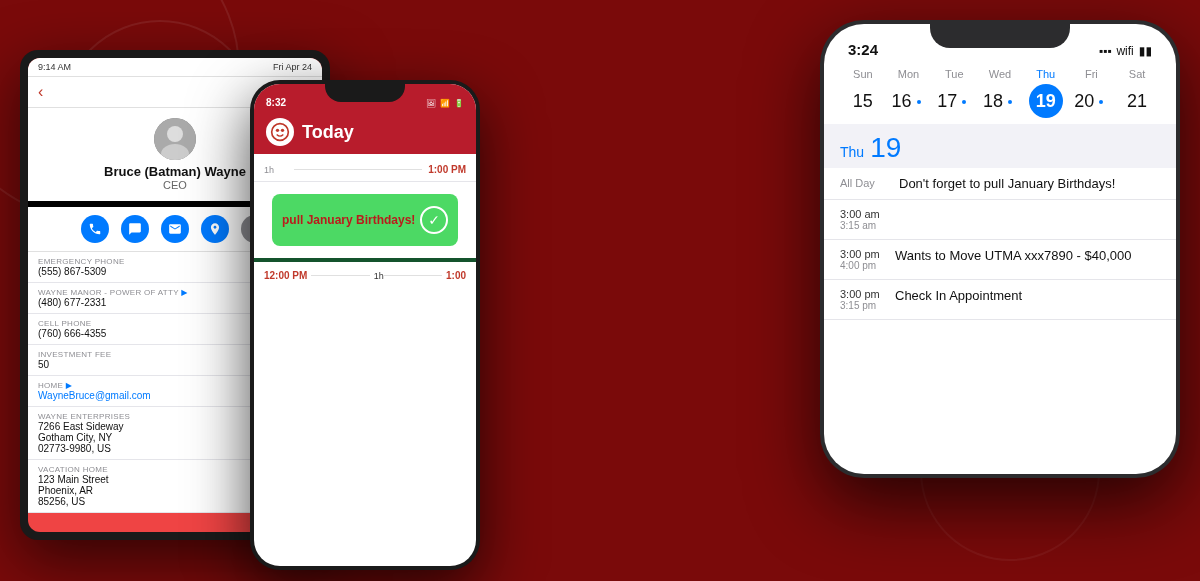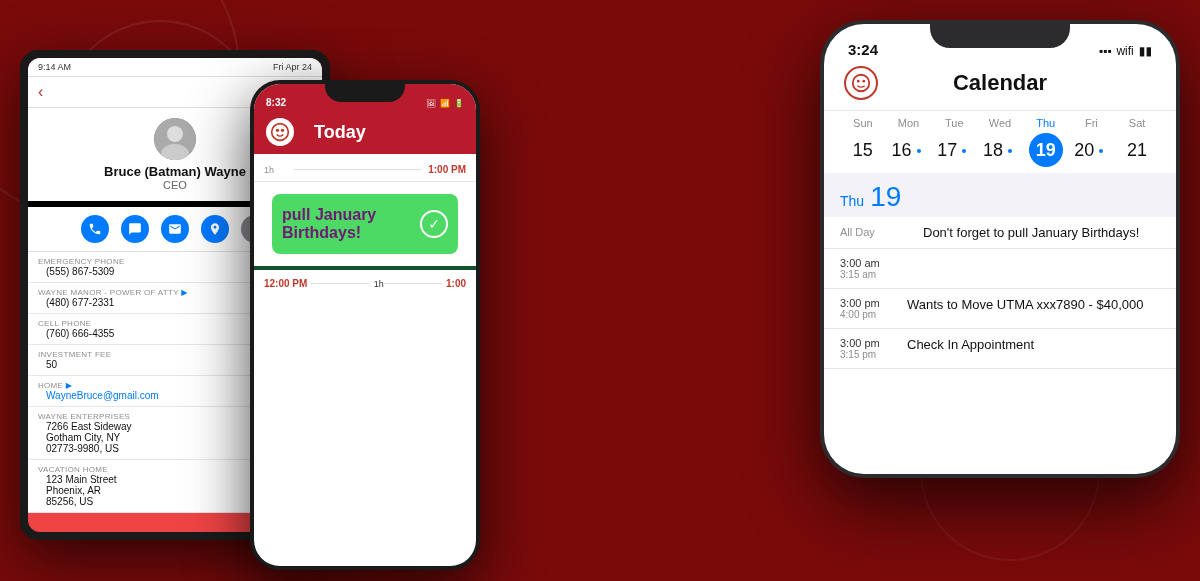--- a/index.html
+++ b/index.html
@@ -122,21 +122,20 @@
     }
     .field-label {
       font-size: 8px;
       color: #8e8e93;
       text-transform: uppercase;
       letter-spacing: 0.3px;
     }
     .field-value {
       font-size: 10px;
       color: #111;
-      margin-left: 8px;
     }
 
     
     .phone-middle {
       position: absolute;
       left: 250px;
       top: 80px;
       width: 230px;
       height: 490px;
       background: #1a1a1a;
@@ -171,21 +170,21 @@
     }
     .pm-status-text { font-size: 10px; color: white; font-weight: 600; }
     .pm-status-icons { display: flex; gap: 4px; align-items: center; }
     .pm-status-icons span { font-size: 8px; color: white; }
 
     .pm-header {
       background: #b81c2c;
       padding: 6px 12px 8px;
       display: flex;
       align-items: center;
-      gap: 20px;
+      gap: 8px;
     }
     .pm-logo {
       width: 28px; height: 28px;
       border-radius: 50%;
       background: white;
       display: flex; align-items: center; justify-content: center;
     }
     .pm-title {
       font-size: 18px;
       font-weight: 700;
@@ -218,23 +217,23 @@
     .pm-event-block {
       margin: 6px 10px;
       background: #4cd964;
       border-radius: 8px;
       padding: 12px 10px;
       display: flex;
       align-items: center;
       justify-content: space-between;
     }
     .pm-event-text {
-      font-size: 16px;
+      font-size: 12px;
       font-weight: 600;
-      color: #701a75;
+      color: #b91c1c;
     }
     .pm-check {
       width: 28px; height: 28px;
       border: 2px solid white;
       border-radius: 50%;
       display: flex; align-items: center; justify-content: center;
       color: white;
       font-size: 14px;
     }
 
@@ -358,39 +357,38 @@
 
     .pr-events {
       overflow-y: auto;
       flex: 1;
     }
     .pr-all-day {
       display: flex;
       padding: 8px 16px;
       border-bottom: 1px solid #e5e5ea;
       align-items: flex-start;
-      gap: 28px;
+      gap: 4px;
     }
     .pr-time-label {
       font-size: 11px;
       color: #8e8e93;
       width: 55px;
       flex-shrink: 0;
       padding-top: 1px;
     }
     .pr-event-text {
       font-size: 13px;
       color: #111;
     }
     .pr-event-row {
       display: flex;
       padding: 8px 16px;
       border-bottom: 1px solid #e5e5ea;
       align-items: flex-start;
-      gap: 12px;
     }
     .pr-time-range {
       width: 55px;
       flex-shrink: 0;
     }
     .pr-time-start {
       font-size: 11px;
       color: #333;
     }
     .pr-time-end {
@@ -548,31 +546,20 @@
 
     <div class="pr-status-bar">
       <span class="pr-time">3:24</span>
       <div class="pr-status-icons">
         <span>▪▪▪</span>
         <span>wifi</span>
         <span>▮▮</span>
       </div>
     </div>
 
-    <div class="pr-header">
-      <div class="pr-logo">
-        <svg width="22" height="22" viewBox="0 0 24 24">
-          <circle cx="12" cy="12" r="9" fill="none" stroke="#c0392b" stroke-width="2"></circle>
-          <circle cx="9" cy="10" r="1.5" fill="#c0392b"></circle>
-          <circle cx="15" cy="10" r="1.5" fill="#c0392b"></circle>
-          <path d="M8 15 Q12 18 16 15" stroke="#c0392b" stroke-width="1.5" fill="none"></path>
-        </svg>
-      </div>
-      <div class="pr-title">Calendar</div>
-    </div>
 
     <div class="pr-calendar-header">
       <div class="pr-day-col">
         <div class="pr-day-name">Sun</div>
         <div class="pr-day-num">15</div>
       </div>
       <div class="pr-day-col">
         <div class="pr-day-name">Mon</div>
         <div class="pr-day-num has-dot">16</div>
       </div>

